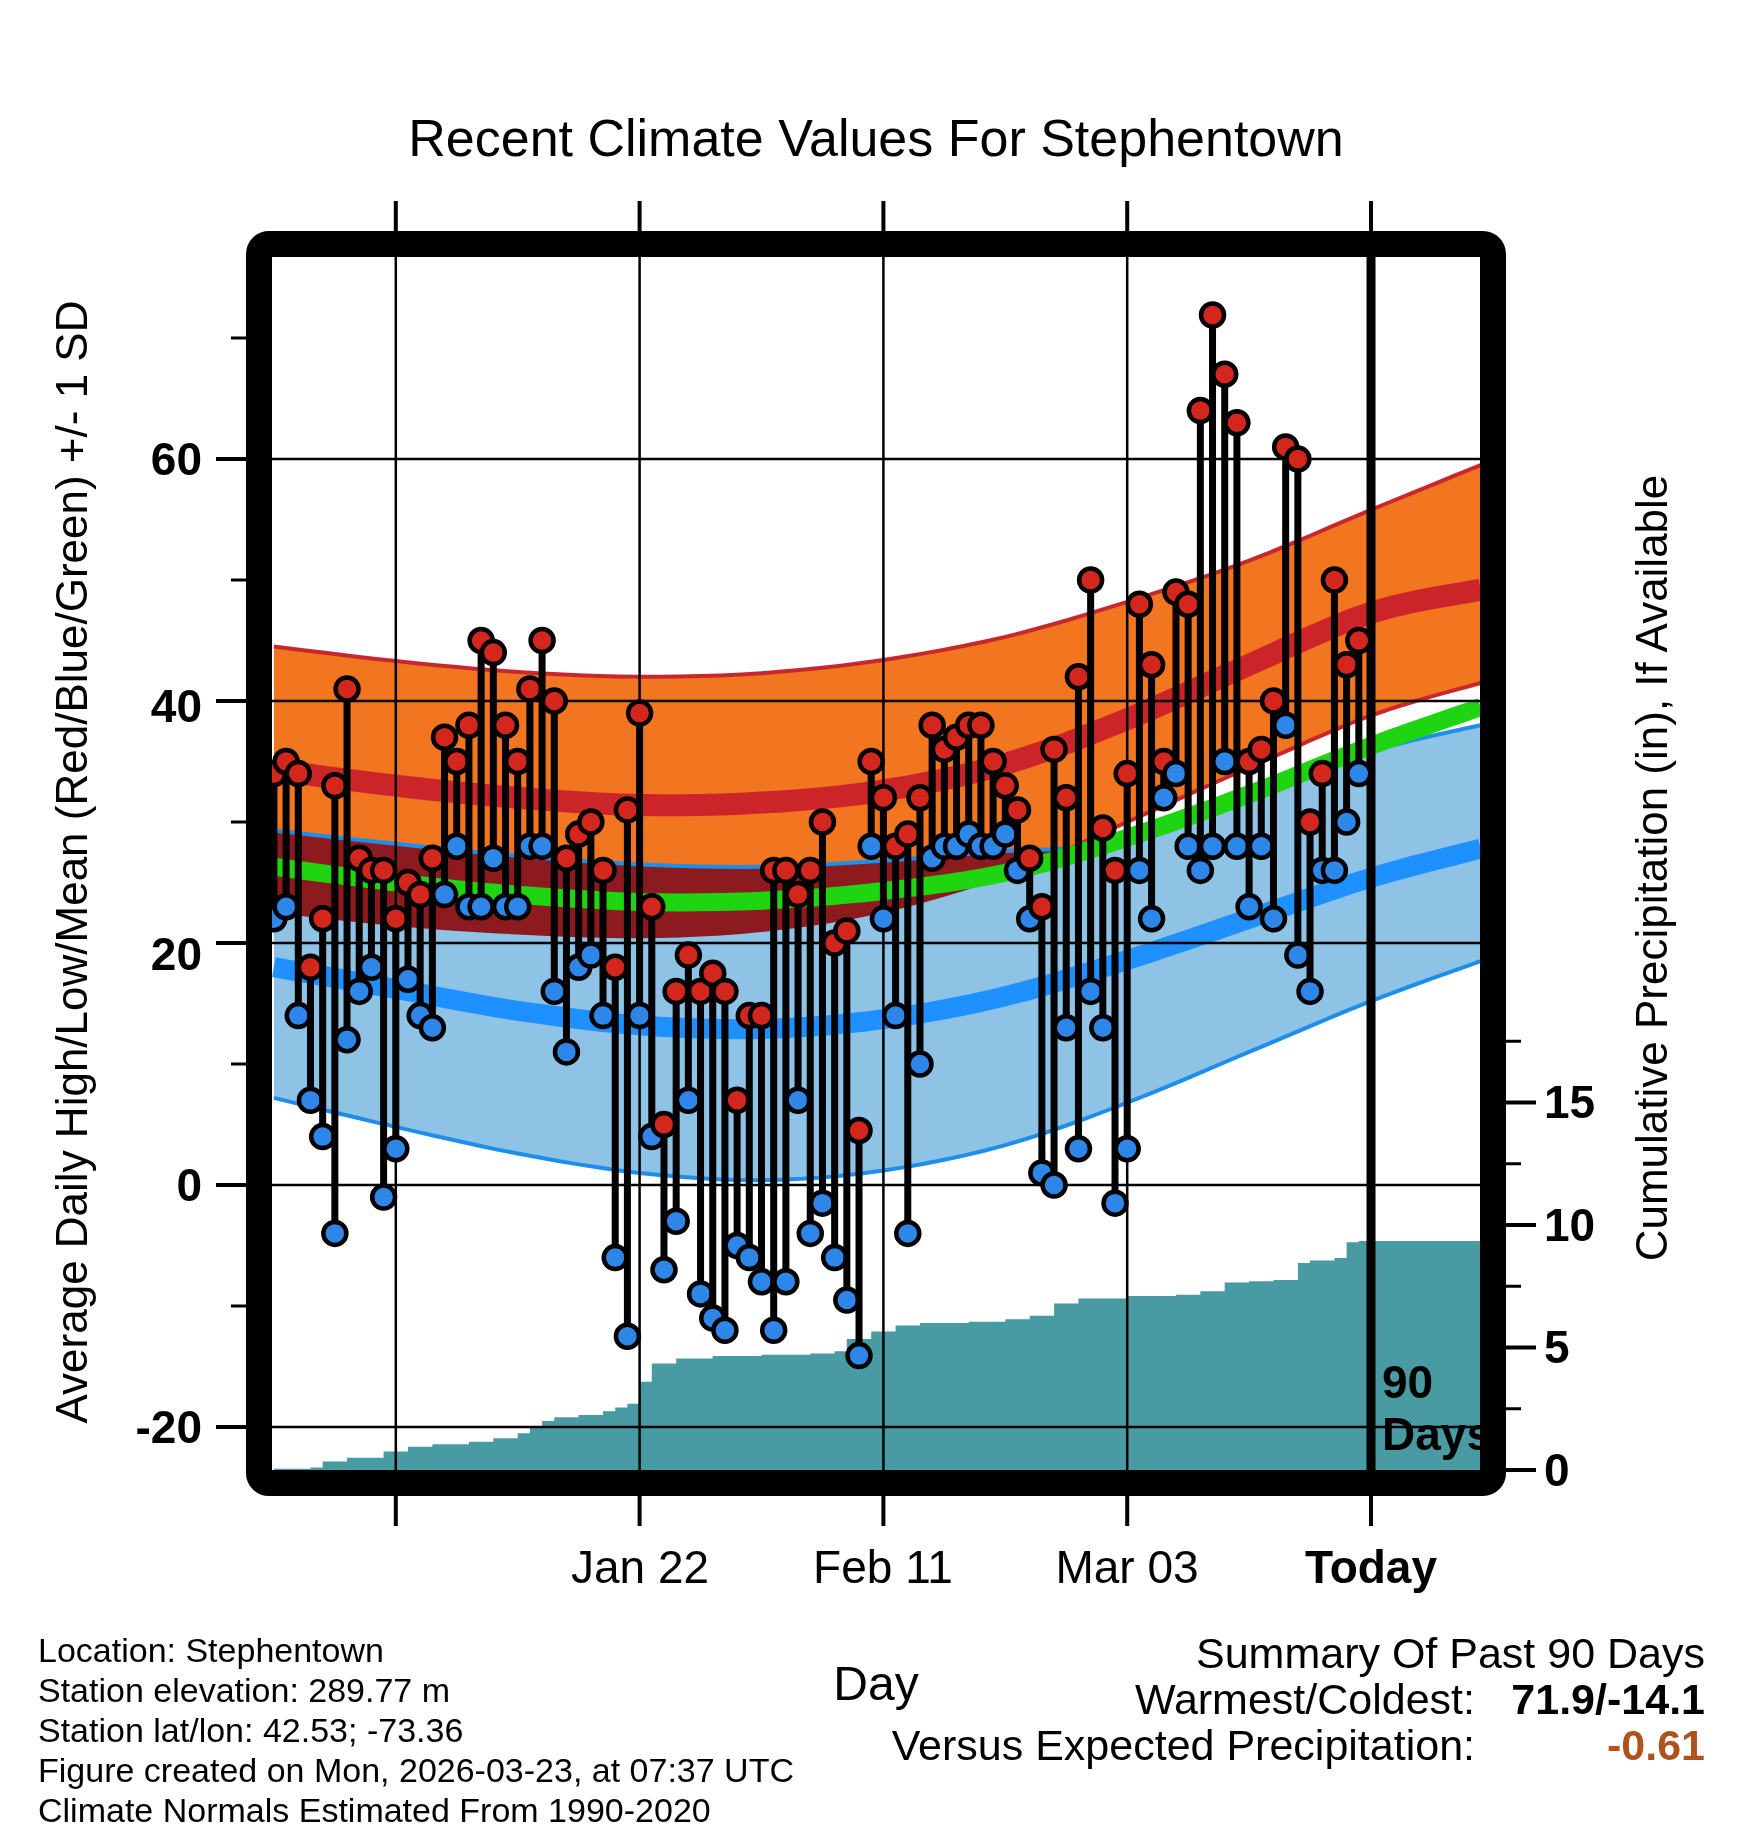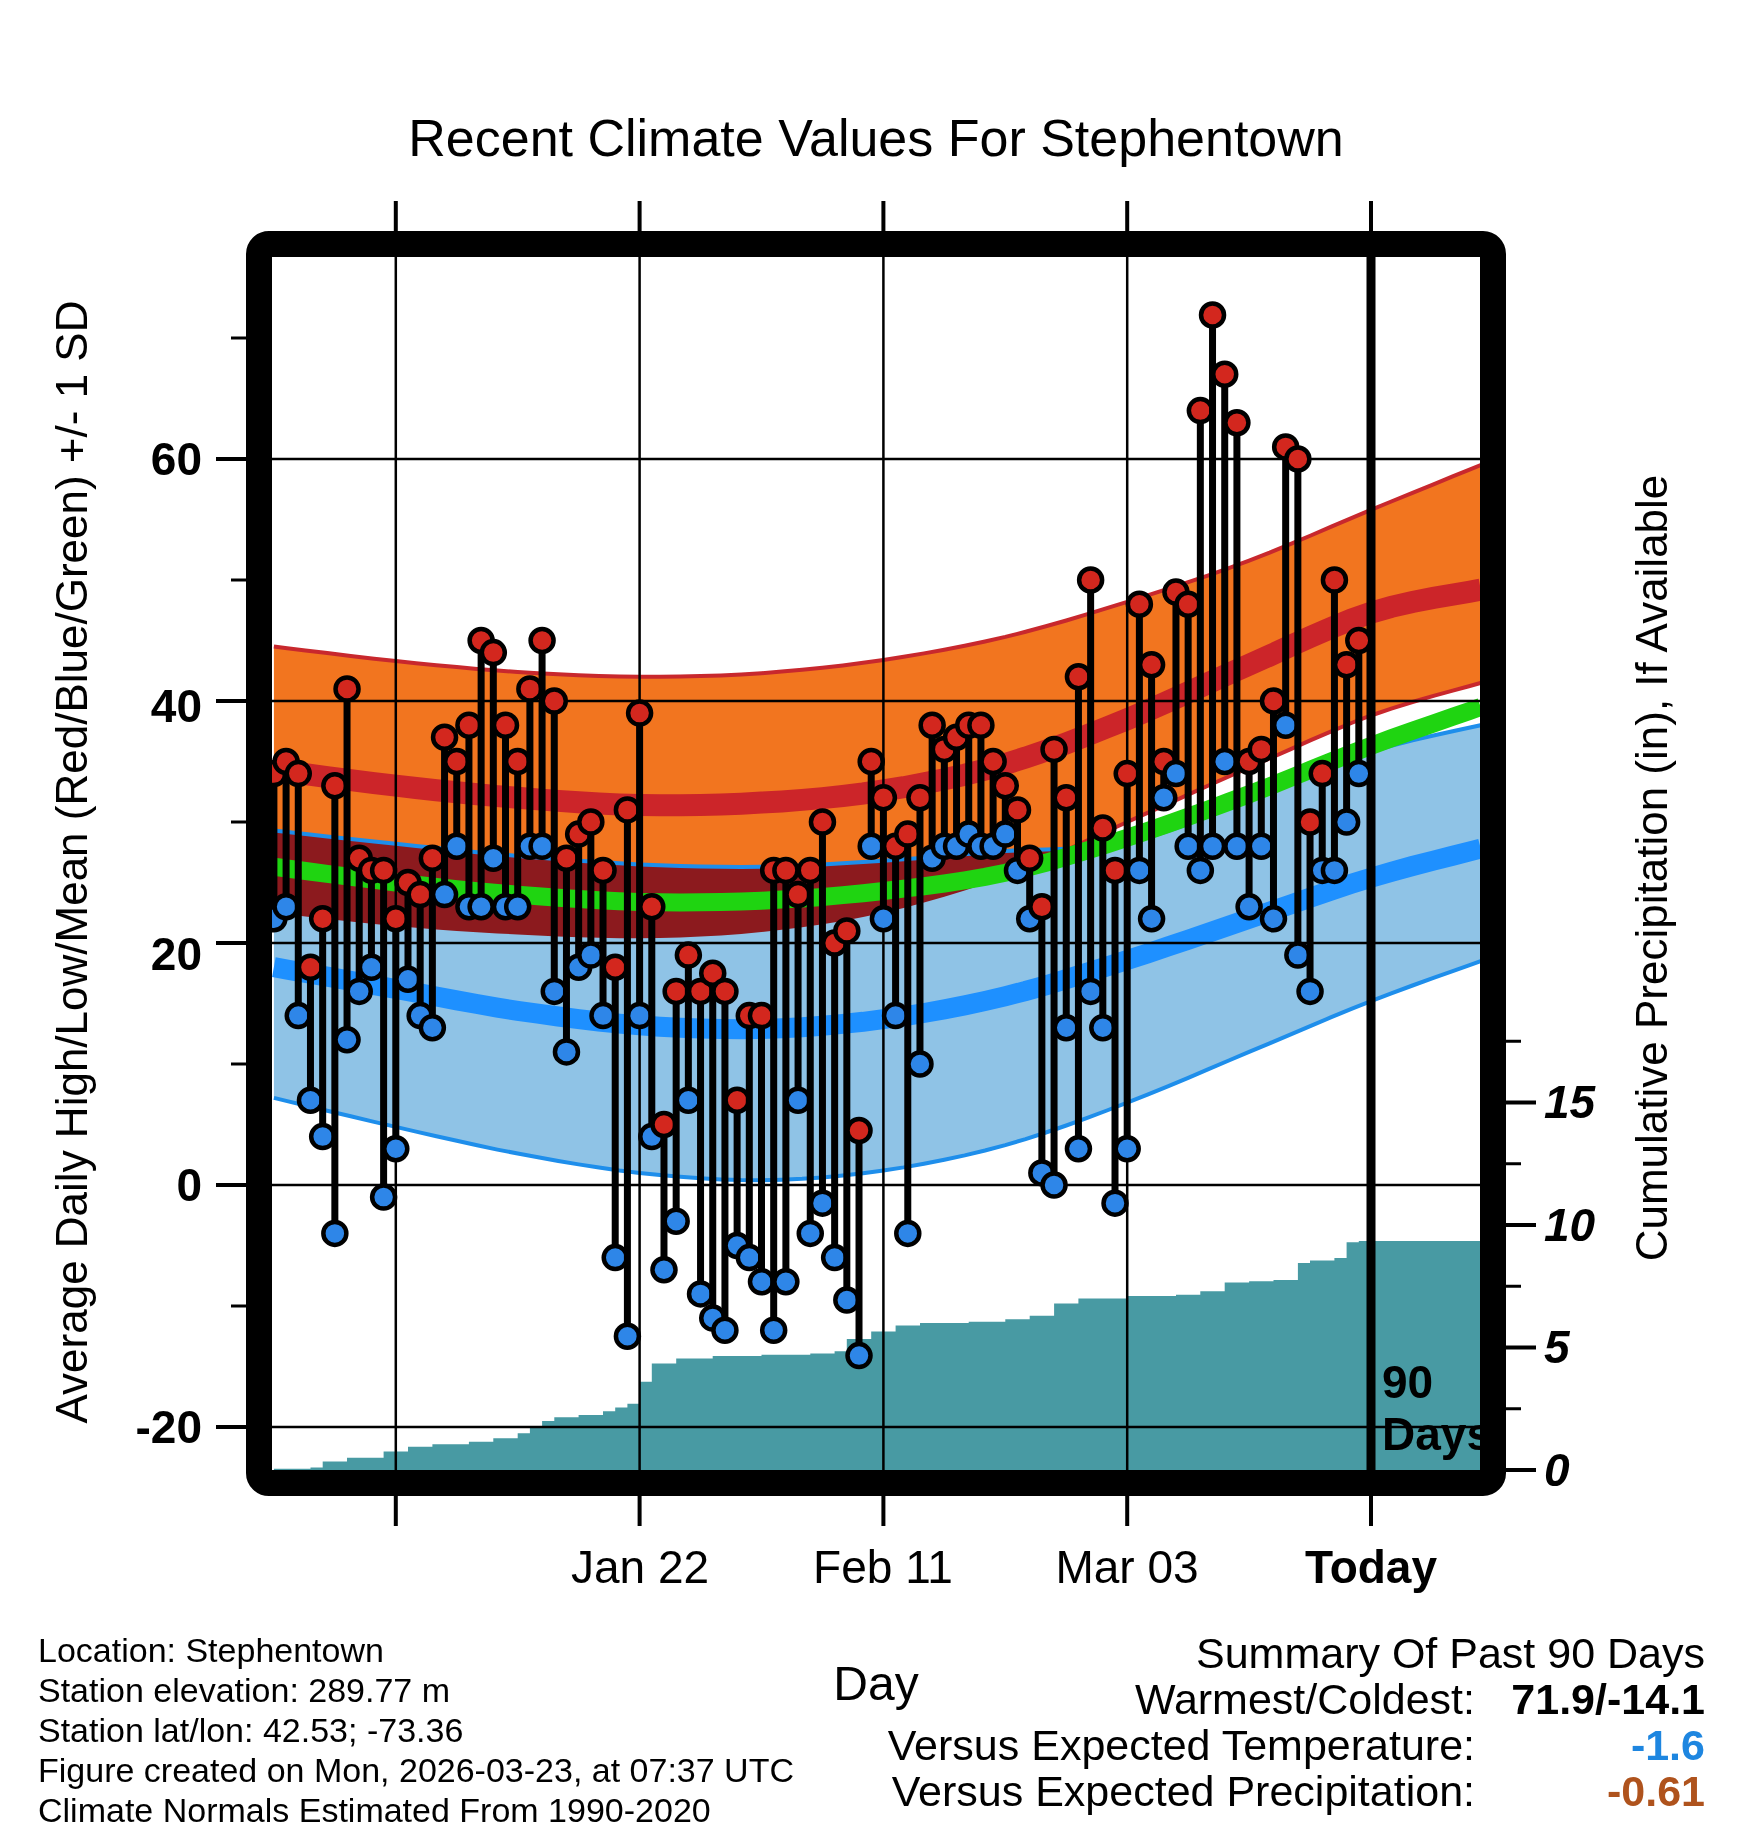--- a/index.html
+++ b/index.html
@@ -4,21 +4,21 @@
 <style>
   html,body{margin:0;padding:0;background:#fff;}
   #canvas{position:relative;width:1748px;height:1828px;background:#fff;overflow:hidden;
           font-family:"Liberation Sans",sans-serif;color:#000;}
   .abs{position:absolute;}
   #title{left:276px;top:108px;width:1200px;text-align:center;font-size:52px;font-weight:400;}
   .ylab{white-space:nowrap;font-size:44px;}
   #ylab-left{left:72px;top:862px;transform:translate(-50%,-50%) rotate(-90deg);}
   #ylab-right{left:1652px;top:868px;transform:translate(-50%,-50%) rotate(-90deg);}
   .ytick{width:130px;text-align:right;font-size:46px;font-weight:700;}
-  .ptick{width:130px;text-align:left;font-size:46px;font-weight:700;left:1544px;font-style:italic;}
+  .ptick{width:130px;text-align:left;font-size:46px;font-weight:700;left:1544px;}
   .xtick{width:240px;text-align:center;font-size:46px;}
   .xtick.today{font-weight:700;}
   #xlab{left:756px;top:1636px;width:240px;text-align:center;font-size:48px;margin-top:20px;}
   #ninety{left:1382px;top:1356px;font-size:46px;font-weight:700;line-height:52px;}
   #footer{left:38px;top:1630px;font-size:34px;line-height:40px;}
   #summary{right:43px;top:1630px;width:860px;font-size:43px;line-height:46px;}
   #summary .row{display:flex;justify-content:flex-end;}
   #summary .lbl{text-align:right;}
   #summary .val{width:230px;text-align:right;font-weight:700;}
   #summary .title{text-align:right;}
@@ -400,22 +400,18 @@
     <div>Climate Normals Estimated From 1990-2020</div>
   </div>
 
   <div id="summary" class="abs">
     <div class="title">Summary Of Past 90 Days</div>
     <div class="row">
       <span class="lbl">Warmest/Coldest:</span>
       <span class="val" style="color:#000">71.9/-14.1</span>
     </div>
     <div class="row">
-      <span class="lbl">Versus Expected Temperature:</span>
-      <span class="val" style="color:#1E86E0">-1.6</span>
-    </div>
-    <div class="row">
       <span class="lbl">Versus Expected Precipitation:</span>
       <span class="val" style="color:#AF531D">-0.61</span>
     </div>
   </div>
 
 </div>
 
 </body></html>

